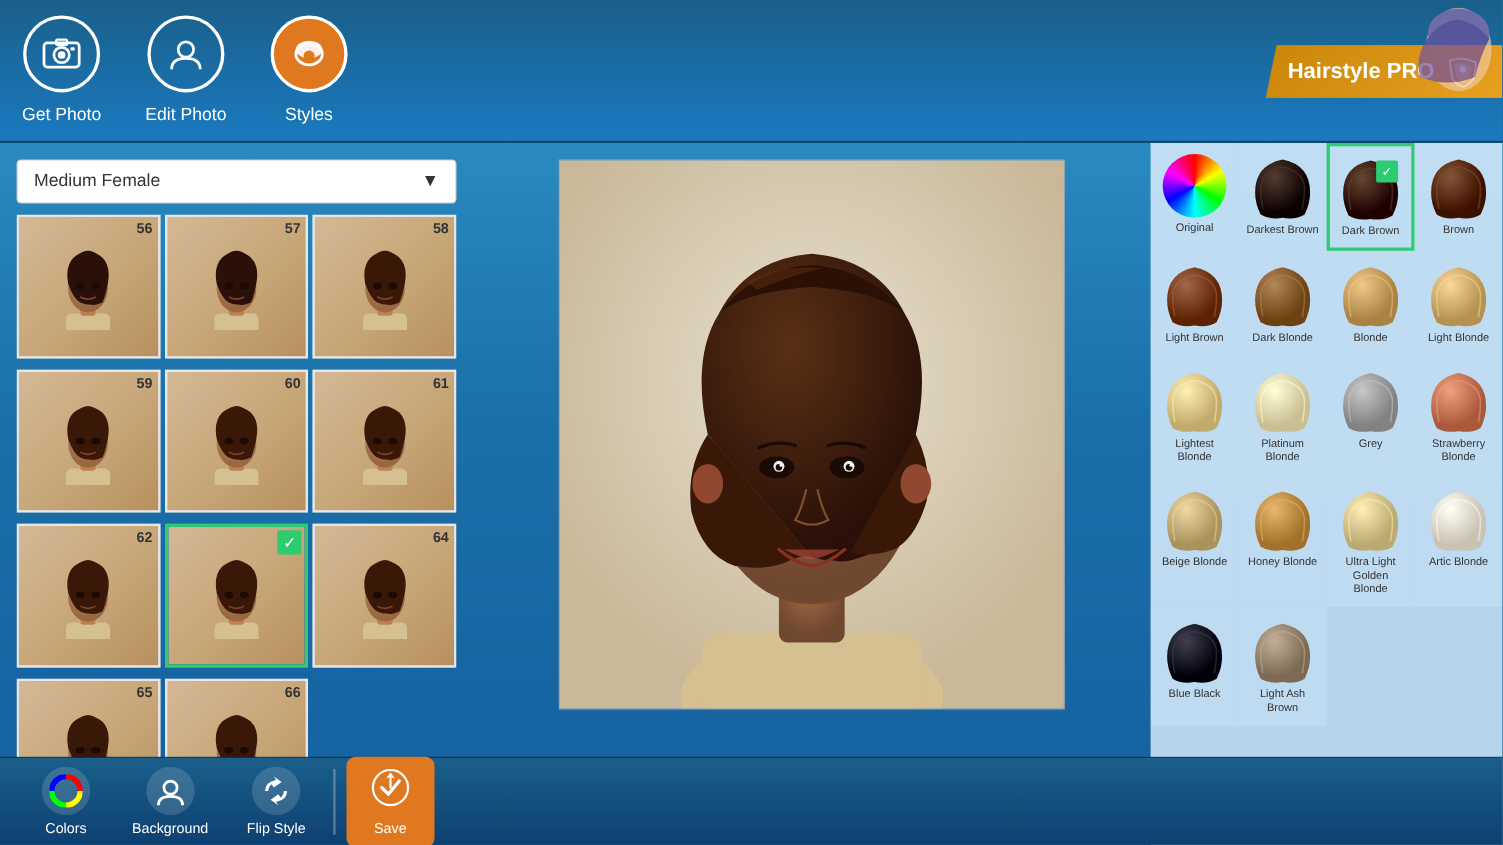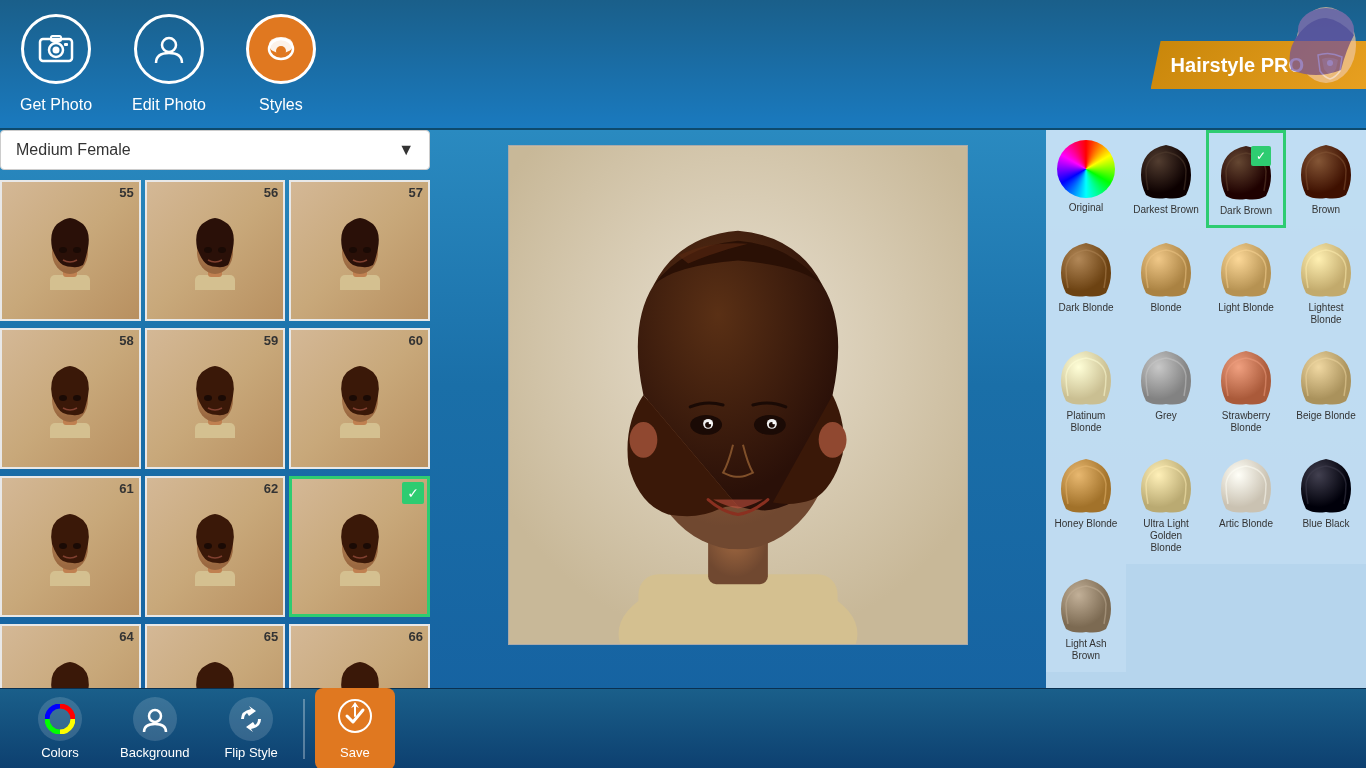--- a/index.html
+++ b/index.html
@@ -84,20 +84,21 @@
     
     .main-content {
       display: flex;
       height: 638px;
       background: linear-gradient(180deg, #2a8ac0 0%, #1a6fa8 40%, #1560a0 100%);
     }
 
     
     .left-panel {
       width: 430px;
+      padding: 15px;
       display: flex;
       flex-direction: column;
       gap: 10px;
       align-items: center;
     }
     .style-dropdown {
       width: 100%;
       padding: 10px 15px;
       background: white;
       border: 1px solid #ccc;
@@ -360,47 +361,20 @@
 </div>
 
 <div class="main-content">
 
   <div class="left-panel">
     <div class="style-dropdown">
       <span>Medium Female</span>
       <span>▼</span>
     </div>
     <div class="style-grid" id="style-grid">
-    <div class="style-item">
-    <div class="style-thumb">
-      <svg width="70" height="80" viewBox="0 0 70 80">
-        <defs>
-          <radialGradient id="sg0" cx="40%" cy="35%" r="55%">
-            <stop offset="0%" style="stop-color:#c09060"></stop>
-            <stop offset="100%" style="stop-color:#9a6840"></stop>
-          </radialGradient>
-        </defs>
-
-        <rect x="15" y="65" width="40" height="20" rx="5" fill="#d4c090"></rect>
-
-        <rect x="28" y="52" width="14" height="15" rx="3" fill="#c08050"></rect>
-
-        <ellipse cx="35" cy="42" rx="18" ry="22" fill="url(#sg0)"></ellipse>
-
-        <path d="M17 38 Q14 22 22 14 Q30 8 35 8 Q40 8 48 14 Q56 22 53 38 Q50 52 48 55 Q42 58 38 57 Q32 57 28 55 Q22 52 17 38Z" fill="#2a1008"></path>
-
-        <ellipse cx="28" cy="40" rx="4" ry="3" fill="#1a0a05"></ellipse>
-        <ellipse cx="42" cy="40" rx="4" ry="3" fill="#1a0a05"></ellipse>
-
-        <path d="M28 50 Q35 54 42 50" stroke="#804030" stroke-width="1.5" fill="none"></path>
-      </svg>
-    </div>
-    <span class="style-item-number">55</span>
-
-  </div>
         <div class="style-item">
     <div class="style-thumb">
       <svg width="70" height="80" viewBox="0 0 70 80">
         <defs>
           <radialGradient id="sg1" cx="40%" cy="35%" r="55%">
             <stop offset="0%" style="stop-color:#c09060"></stop>
             <stop offset="100%" style="stop-color:#9a6840"></stop>
           </radialGradient>
         </defs>
 
@@ -811,20 +785,38 @@
           <stop offset="100%" style="stop-color:#3e1000"></stop>
         </radialGradient>
       </defs>
 
       <path d="M10 55 Q5 45 5 35 Q5 10 30 5 Q55 10 55 35 Q55 45 50 55 Q42 60 30 58 Q18 60 10 55Z" fill="url(#sw_5c2e0e)"></path>
       <path d="M12 50 Q10 40 10 30 Q12 15 30 12 Q48 15 50 30 Q50 40 48 50" fill="none" stroke="#845636" stroke-width="1.5" opacity="0.5"></path>
     </svg>
 
     </div>
     <span class="color-label">Brown</span>
+  </div>
+        <div class="color-item">
+    <div class="color-item-wrap" style="position:relative">
+
+    <svg width="60" height="60" viewBox="0 0 60 60" style="margin-bottom:4px">
+      <defs>
+        <radialGradient id="sw_7a4020" cx="35%" cy="30%" r="60%">
+          <stop offset="0%" style="stop-color:#a26848"></stop>
+          <stop offset="100%" style="stop-color:#5c2202"></stop>
+        </radialGradient>
+      </defs>
+
+      <path d="M10 55 Q5 45 5 35 Q5 10 30 5 Q55 10 55 35 Q55 45 50 55 Q42 60 30 58 Q18 60 10 55Z" fill="url(#sw_7a4020)"></path>
+      <path d="M12 50 Q10 40 10 30 Q12 15 30 12 Q48 15 50 30 Q50 40 48 50" fill="none" stroke="#a26848" stroke-width="1.5" opacity="0.5"></path>
+    </svg>
+
+    </div>
+    <span class="color-label">Light Brown</span>
   </div>
         <div class="color-item">
     <div class="color-item-wrap" style="position:relative">
 
     <svg width="60" height="60" viewBox="0 0 60 60" style="margin-bottom:4px">
       <defs>
         <radialGradient id="sw_8a6030" cx="35%" cy="30%" r="60%">
           <stop offset="0%" style="stop-color:#b28858"></stop>
           <stop offset="100%" style="stop-color:#6c4212"></stop>
         </radialGradient>

